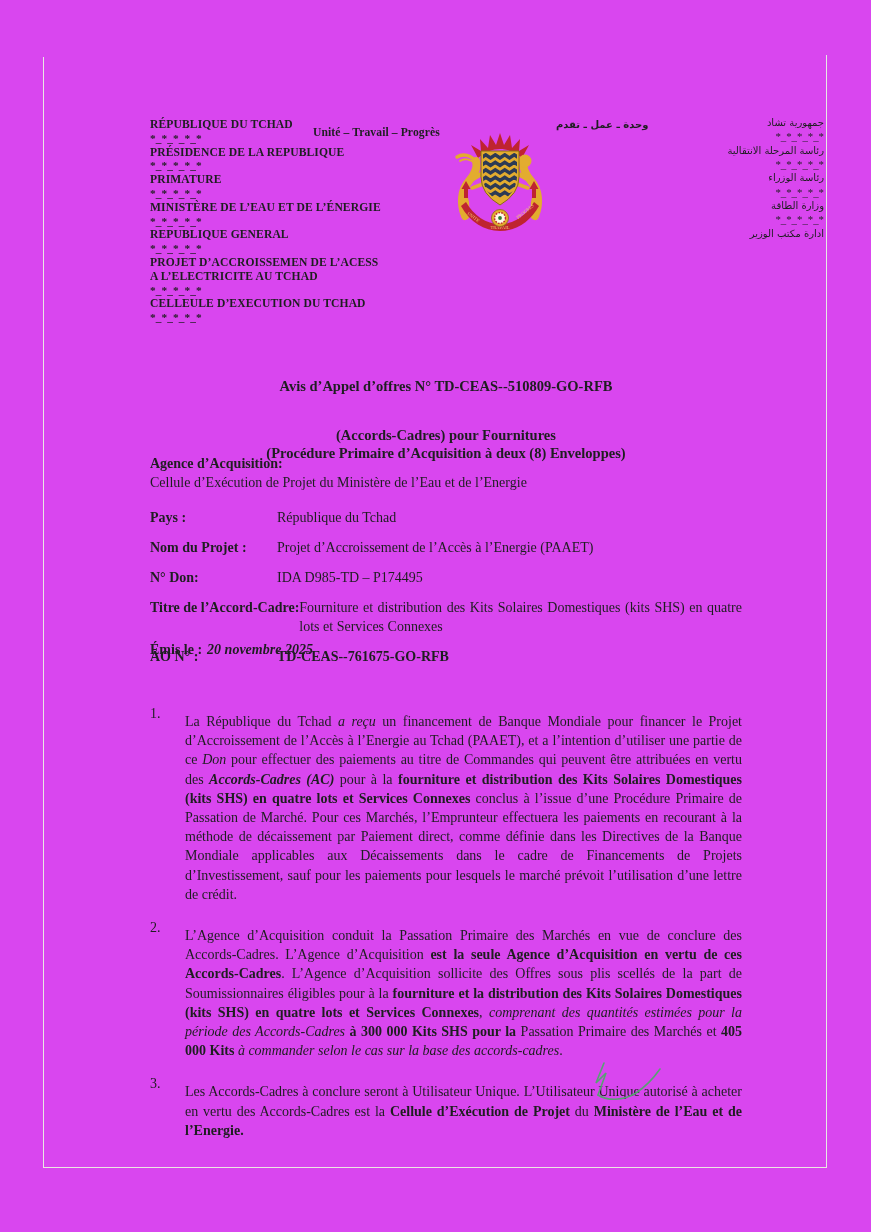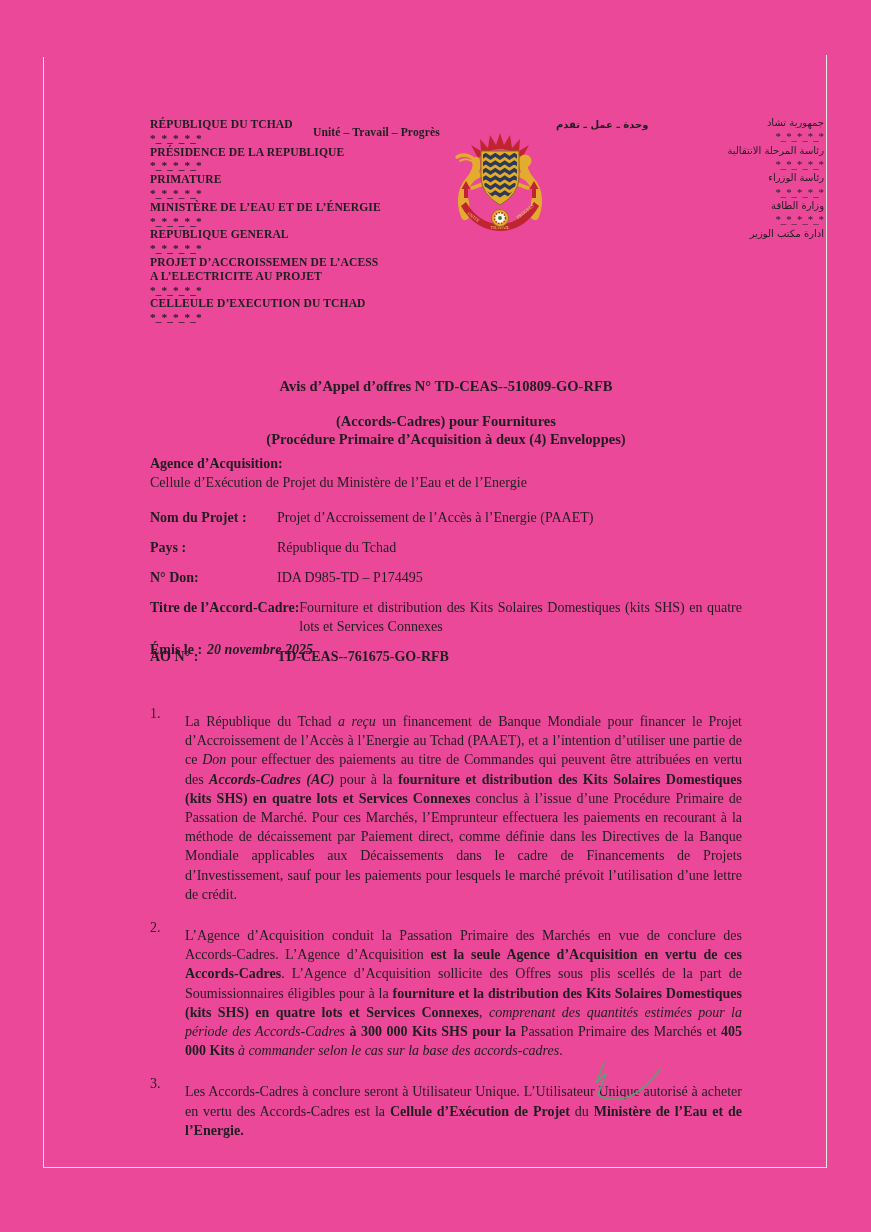--- a/index.html
+++ b/index.html
@@ -1,18 +1,18 @@
 <!DOCTYPE html>
 <html lang="fr"><head>
 <meta charset="utf-8">
 <style>
   * { margin:0; padding:0; box-sizing:border-box; }
   html,body { background:#fbfbf9; }
   body { font-family:"Liberation Serif","DejaVu Serif",serif; color:#1e1e20; }
-  .page { position:relative; width:871px; height:1232px; margin:0 auto; background:#ec4899; overflow:hidden; }
+  .page { position:relative; width:871px; height:1232px; margin:0 auto; background:#d946ef; overflow:hidden; }
 
   
   .edge { position:absolute; }
   .edge-left   { left:43px;  top:57px;   width:1px;   height:1110px; background:#e9e9e3; }
   .edge-right  { left:826px; top:55px;   width:1px;   height:1112px; background:#e5eae3; }
   .edge-bottom { left:43px;  top:1167px; width:784px; height:1px;    background:#ece9e1; }
 
   
   .doc-header { position:absolute; left:150px; top:118px; width:676px; height:215px; }
   .fr-col { position:absolute; left:0; top:0; width:340px; font-weight:700; font-size:11.6px; line-height:13.8px; letter-spacing:.1px; white-space:nowrap; }
@@ -22,21 +22,21 @@
   .emblem { position:absolute; left:300px; top:13px; width:100px; height:112px; }
   .ar-motto { position:absolute; left:406px; top:1px; width:112px; text-align:left;
               font-family:"DejaVu Sans",sans-serif; font-size:10px; font-weight:700; }
   .ar-col { position:absolute; right:2px; top:-2px; width:195px; text-align:right;
             font-family:"DejaVu Sans",sans-serif; font-size:10px; font-weight:400; line-height:14.3px; }
   .ar-sep { font-family:"Liberation Serif","DejaVu Serif",serif; font-size:10.8px; line-height:13.4px; }
 
   
   .title-block { position:absolute; left:150px; top:377px; width:592px; text-align:center;
                  font-weight:700; font-size:14.5px; line-height:18px; }
-  .title-main { margin-bottom:17px; }
+  .title-main { margin-bottom:31px; }
 
   
   .fields { position:absolute; left:150px; top:454px; width:592px; font-size:14px; line-height:19px; }
   .field-row { display:flex; margin-bottom:11px; }
   .field-row:first-child { margin-bottom:16px;flex-direction:column; }
   .field-label { font-weight:700; min-width:127px; flex:none; }
   .field-value { flex:1; }
   .field-value.bold { font-weight:700; }
   .field-value.justify { text-align:justify; }
 
@@ -73,21 +73,21 @@
       <div id="fr-entries">
           <div class="fr-line">PRÉSIDENCE DE LA REPUBLIQUE</div>
           <div class="fr-sep">*_*_*_*_*</div>
           <div class="fr-line">PRIMATURE</div>
           <div class="fr-sep">*_*_*_*_*</div>
           <div class="fr-line">MINISTÈRE DE L’EAU ET DE L’ÉNERGIE</div>
           <div class="fr-sep">*_*_*_*_*</div>
           <div class="fr-line">REPUBLIQUE GENERAL</div>
           <div class="fr-sep">*_*_*_*_*</div>
           <div class="fr-line">PROJET D’ACCROISSEMEN DE L’ACESS</div>
-          <div class="fr-line">A L’ELECTRICITE AU PROJET</div>
+          <div class="fr-line">A L’ELECTRICITE AU TCHAD</div>
           <div class="fr-sep">*_*_*_*_*</div>
           <div class="fr-line">CELLEULE D’EXECUTION DU TCHAD</div>
           <div class="fr-sep">*_*_*_*_*</div>
         </div>
     </div>
 
     <div class="emblem">
       <svg viewBox="0 0 100 110" width="100" height="112" aria-hidden="true">
         <g fill="#bf2430">
           <path d="M28,26 L21,13 L31,19 L30,7 L38,16 L40,3 L46,13 L50,1 L54,13 L60,3 L62,16 L70,7 L69,19 L79,13 L72,26 C65,20 57,17 50,17 C43,17 35,20 28,26 Z"></path>
@@ -147,35 +147,35 @@
         <div class="ar-sep">*_*_*_*_*</div>
         <div class="ar-line">وزارة الطاقة</div>
         <div class="ar-sep">*_*_*_*_*</div>
         <div class="ar-line">ادارة مكتب الوزير</div>
       </div>
   </header>
 
   <section class="title-block">
     <div class="title-main">Avis d’Appel d’offres N° TD-CEAS--510809-GO-RFB</div>
     <div class="title-sub">(Accords-Cadres) pour Fournitures</div>
-    <div class="title-sub">(Procédure Primaire d’Acquisition à deux (4) Enveloppes)</div>
+    <div class="title-sub">(Procédure Primaire d’Acquisition à deux (8) Enveloppes)</div>
   </section>
 
   <section class="fields" id="fields">
       <div class="field-row">
         <div class="field-label">Agence d’Acquisition:</div>
         <div class="field-value">Cellule d’Exécution de Projet du Ministère de l’Eau et de l’Energie</div>
       </div>
       <div class="field-row">
+        <div class="field-label">Pays :</div>
+        <div class="field-value">République du Tchad</div>
+      </div>
+      <div class="field-row">
         <div class="field-label">Nom du Projet :</div>
         <div class="field-value">Projet d’Accroissement de l’Accès à l’Energie (PAAET)</div>
-      </div>
-      <div class="field-row">
-        <div class="field-label">Pays :</div>
-        <div class="field-value">République du Tchad</div>
       </div>
       <div class="field-row">
         <div class="field-label">N° Don:</div>
         <div class="field-value">IDA D985-TD – P174495</div>
       </div>
       <div class="field-row">
         <div class="field-label">Titre de l’Accord-Cadre:</div>
         <div class="field-value justify">Fourniture et distribution des Kits Solaires Domestiques (kits SHS) en quatre lots et Services Connexes</div>
       </div>
       <div class="field-row">

